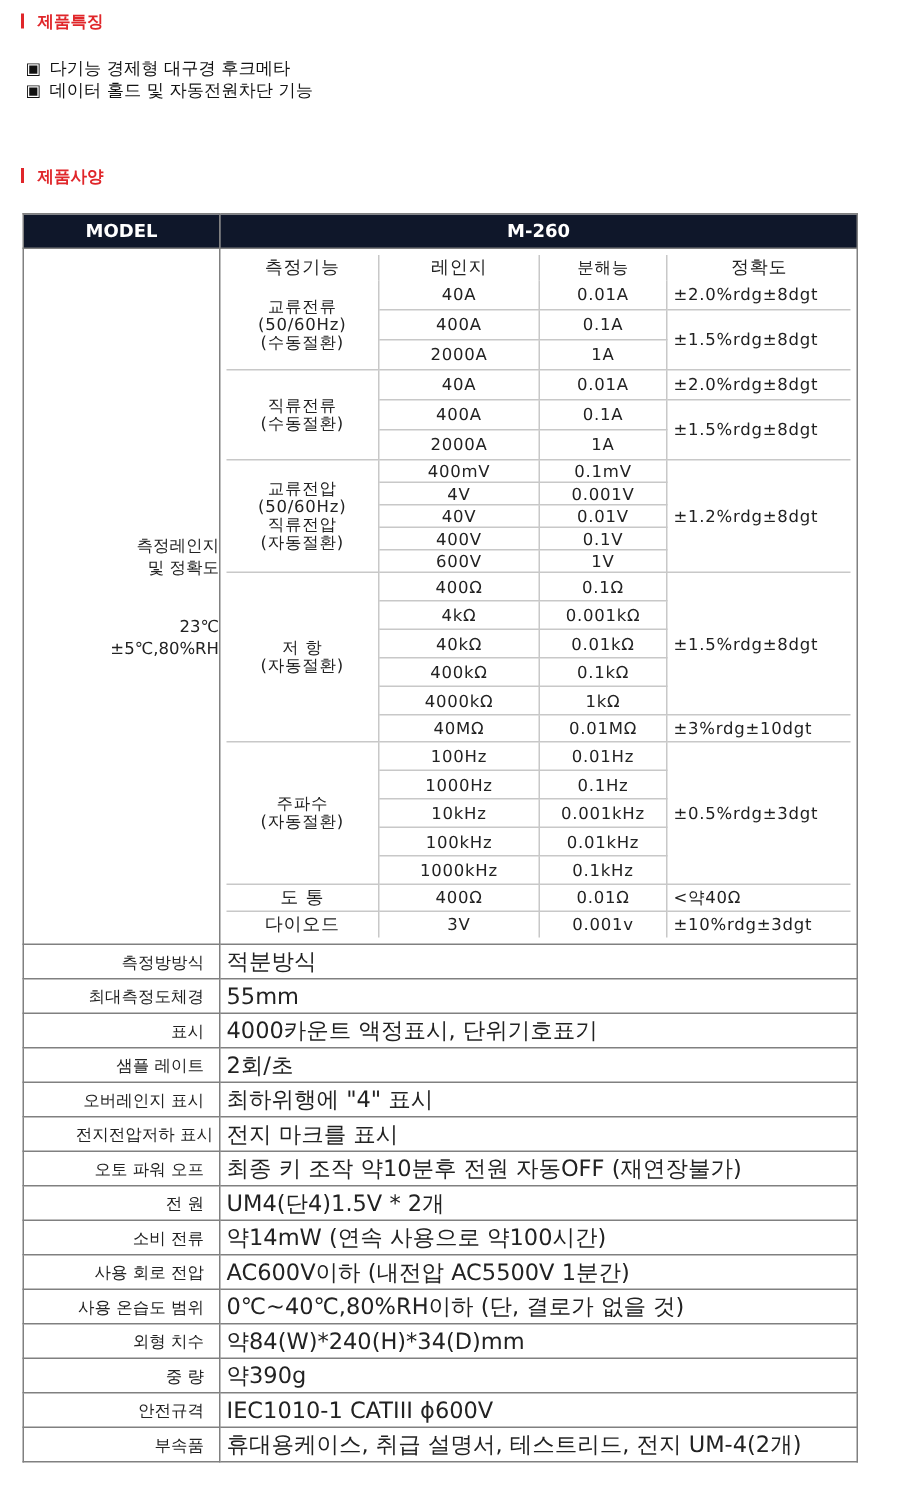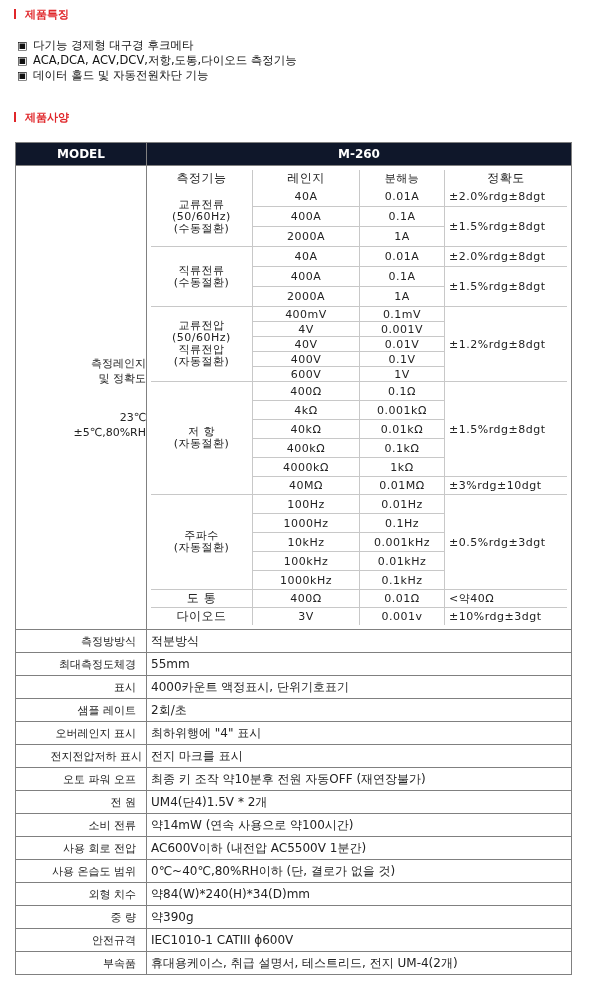--- a/index.html
+++ b/index.html
@@ -36,21 +36,21 @@
   }
   .spec th.hdr {
     background: #0f172a; color: #ffffff; font-weight: bold;
     height: 22px; font-size: 12px; text-align: center;
   }
   .spec td.lbl {
     width: 120px; text-align: right; padding-right: 10px; white-space: nowrap;
     font-size: 11px; height: 22px;
   }
   .spec td.val {
-    padding-left: 4px; text-align: left; white-space: nowrap; font-size: 12px;
+    padding-left: 4px; text-align: left; white-space: nowrap; font-size: 15px;
   }
   .spec td.nested-cell { padding: 4px; vertical-align: top; }
   .range-label {
     text-align: right; padding-right: 10px; vertical-align: middle;
     font-size: 11px; line-height: 15px;
   }
   .range-label .gap { height: 24px; }
 
   .inner { width: 100%; border-collapse: collapse; }
   .inner td {
@@ -74,21 +74,20 @@
 </style>
 </head>
 <body>
 
 <div class="section-title" style="top:7px;">
   <span class="bar"></span><span>제품특징</span>
 </div>
 
 <ul class="features">
   <li><span class="bullet">▣</span><span>다기능 경제형 대구경 후크메타</span></li>
-  <li><span class="bullet">▣</span><span>ACA,DCA, ACV,DCV,저항,도통,다이오드 측정기능</span></li>
   <li><span class="bullet">▣</span><span>데이터 홀드 및 자동전원차단 기능</span></li>
 </ul>
 
 <div class="section-title" style="top:110px;">
   <span class="bar"></span><span>제품사양</span>
 </div>
 
 <table class="spec">
   <tbody>
     <tr>

